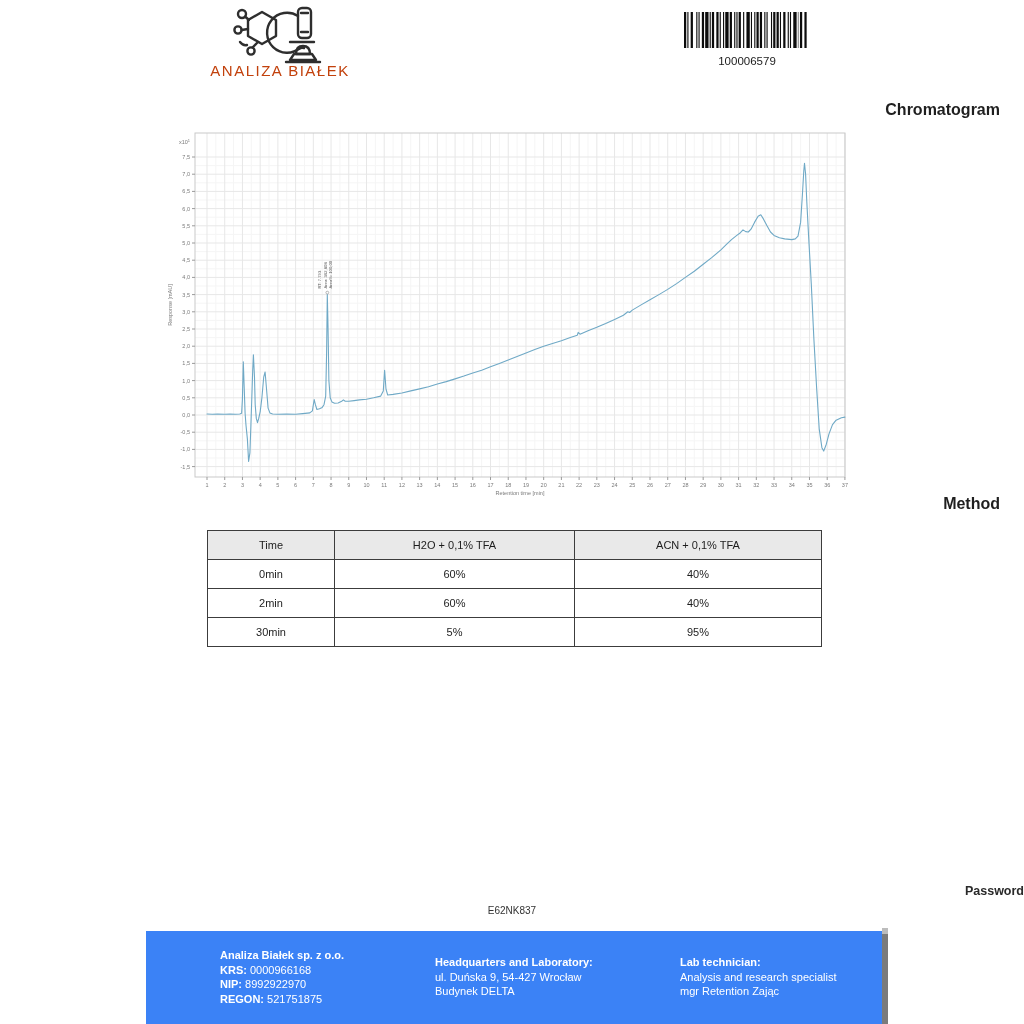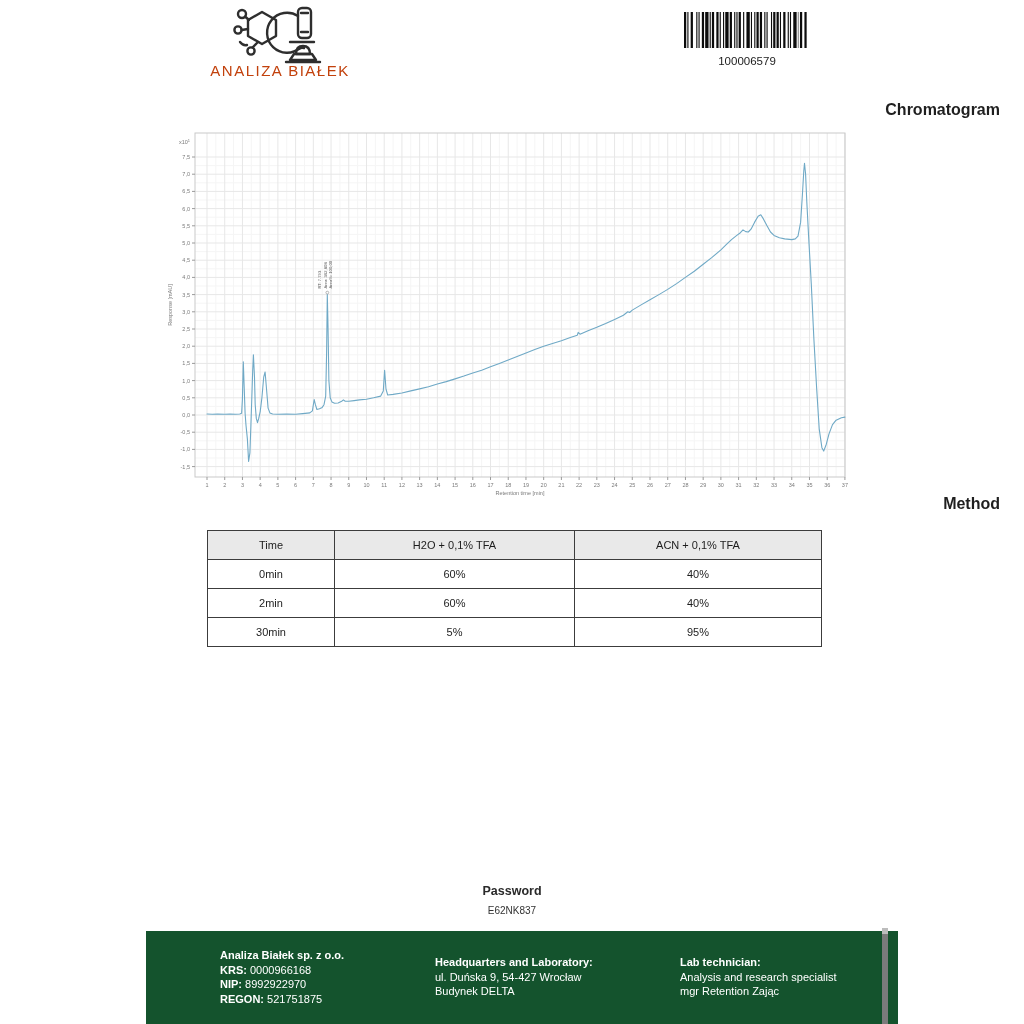--- a/index.html
+++ b/index.html
@@ -23,21 +23,21 @@
   #chart-wrap{left:160px;top:126px;width:700px;height:372px;}
 
   
   #method-table-wrap{left:207px;top:530px;width:614px;}
   table{border-collapse:collapse;width:614px;table-layout:fixed;}
   th,td{border:1px solid #3c3c3c;height:28px;text-align:center;vertical-align:middle;
         font-size:11px;font-weight:normal;color:#1d1d1d;padding:0;}
   thead th{background:#e9e9e9;}
 
   
-  #password-label{left:0;top:884px;width:1024px;text-align:center;font-weight:bold;font-size:12.5px;color:#2a2a2a;}
+  #password-label{left:0;top:884px;width:1024px;text-align:right;font-weight:bold;font-size:12.5px;color:#2a2a2a;}
   #password-value{left:0;top:905px;width:1024px;text-align:center;font-size:10px;color:#333;}
 
   
   #footer-band{left:146px;top:931px;width:736px;height:93px;}
   #footer-edge{left:882px;top:934px;width:6px;height:90px;background:#7b7b7b;}
   #footer-edge-cap{left:882px;top:928px;width:6px;height:6px;background:#bcbcbc;}
   .footer-col{position:absolute;color:#ffffff;font-size:11px;line-height:14.5px;}
   .footer-col .b{font-weight:bold;}
   #footer-col1{left:74px;top:17px;}
   #footer-col2{left:289px;top:24px;}
@@ -390,21 +390,21 @@
           <td>5%</td>
           <td>95%</td>
         </tr>
       </tbody>
   </table>
 </div>
 
 <div class="abs" id="password-label">Password</div>
 <div class="abs" id="password-value">E62NK837</div>
 
-<div class="abs" id="footer-band" style="background: #14532d; padding-left: 16px;">
+<div class="abs" id="footer-band" style="background: #3b82f6;">
   <div class="footer-col" id="footer-col1">
     <div class="b">Analiza Białek sp. z o.o.</div>
     <div><span class="b">KRS:</span> <span>0000966168</span></div>
     <div><span class="b">NIP:</span> <span>8992922970</span></div>
     <div><span class="b">REGON:</span> <span>521751875</span></div>
   </div>
   <div class="footer-col" id="footer-col2">
     <div class="b">Headquarters and Laboratory:</div>
     <div>ul. Duńska 9, 54-427 Wrocław</div>
     <div>Budynek DELTA</div>

